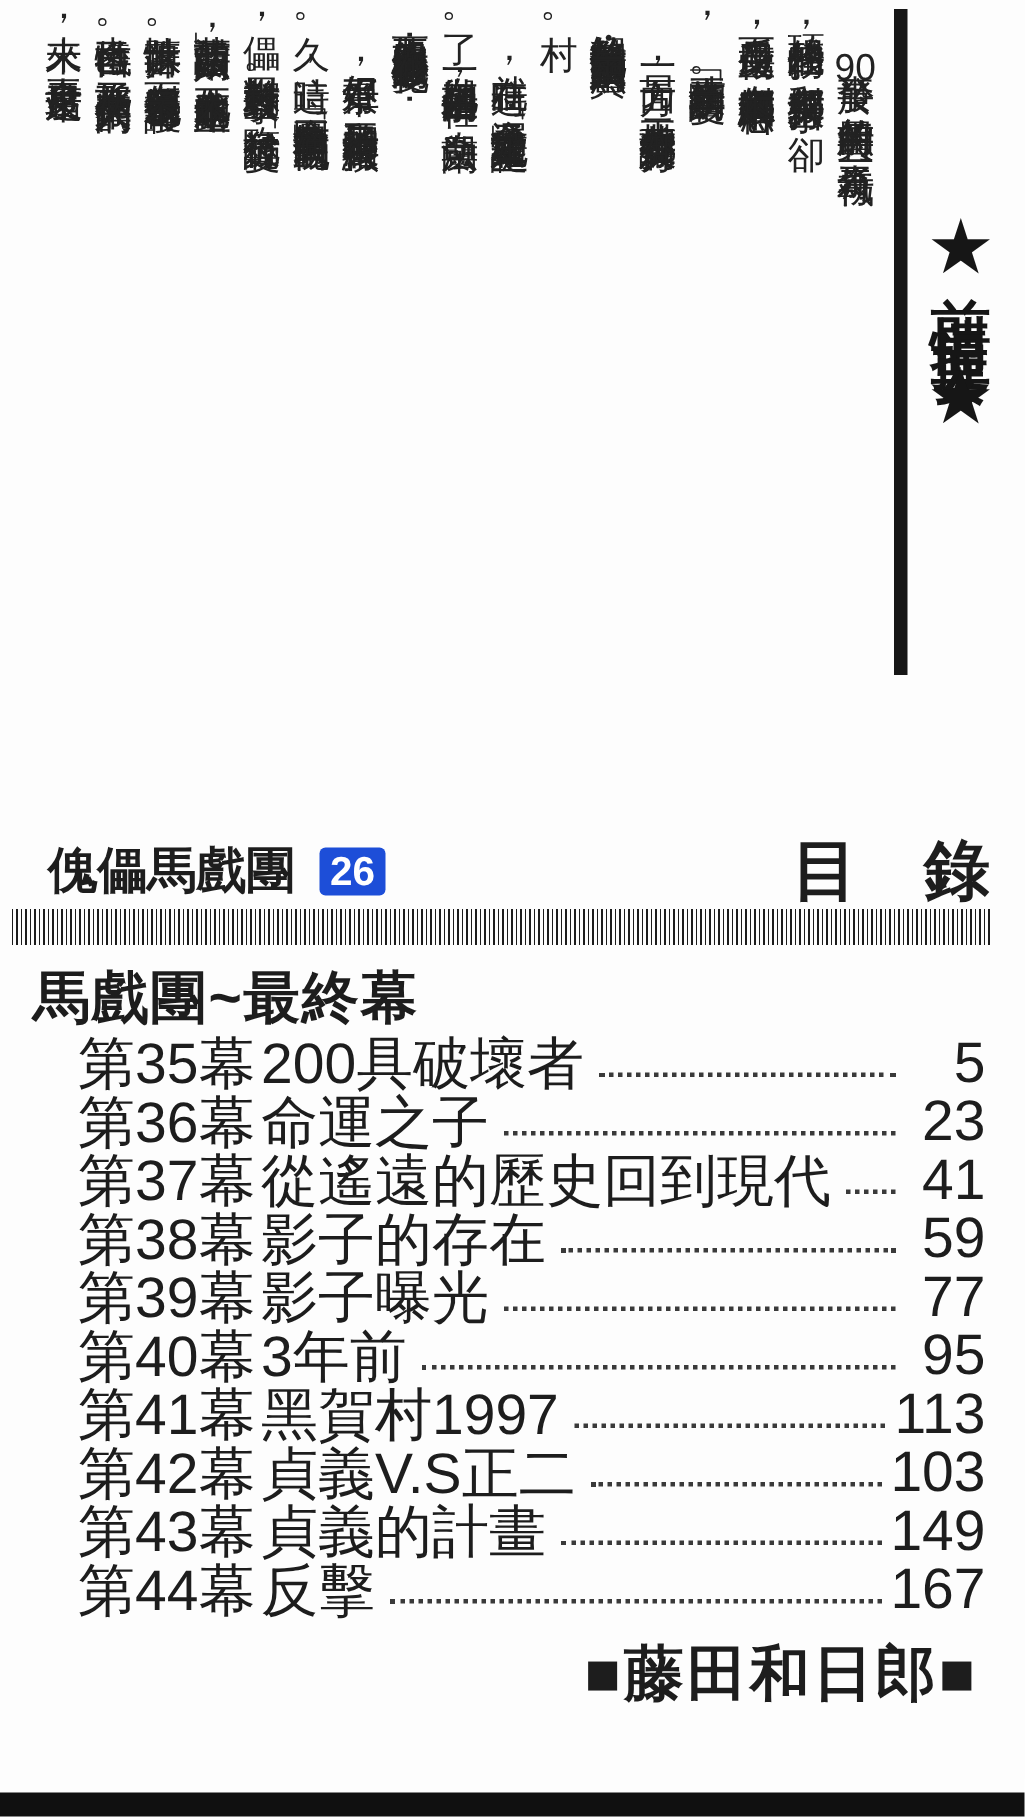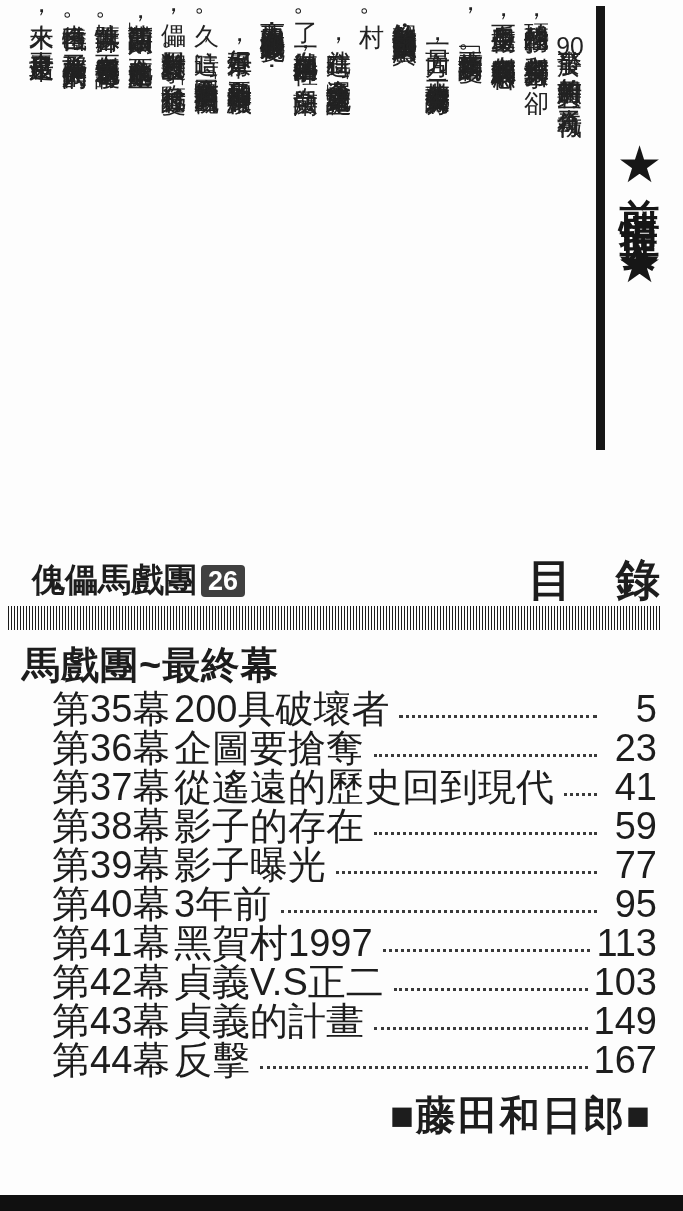--- a/index.html
+++ b/index.html
@@ -34,22 +34,22 @@
     color:#222;
   }
   .vcol{white-space:nowrap;}
   .vcol.indent{padding-top:26px;}
   .tcy{text-combine-upright:all;-webkit-text-combine:horizontal;}
 
   
   .toc-header{position:absolute;top:551px;left:32px;right:23px;display:flex;justify-content:space-between;align-items:center;}
   .series-title{display:inline-flex;align-items:center;font-size:33px;font-weight:bold;letter-spacing:0px;justify-content:flex-end;}
   .vol-box{
-    display:inline-block;margin-left:4px;
-    background:#404040;color:#ffffff;
+    display:inline-block;margin-left:16px;
+    background:#1d4ed8;color:#ffffff;
     font-size:27px;font-weight:bold;
     padding:3px 7px 2px 7px;border-radius:4px;line-height:1;
   }
   .toc-label{font-size:44px;font-weight:bold;white-space:pre;}
 
   .stripe-band{
     position:absolute;top:606px;left:8px;right:23px;height:24px;
     background:repeating-linear-gradient(90deg,#1a1a1a 0 1px,#fbfbfb 1px 3px);
   }
 
@@ -134,21 +134,21 @@
 
       <div class="toc-row">
         <span class="chap">第35幕</span>
         <span class="ttl">200具破壞者</span>
         <span class="leader"></span>
         <span class="pg">5</span>
       </div>
 
       <div class="toc-row">
         <span class="chap">第36幕</span>
-        <span class="ttl">企圖要搶奪</span>
+        <span class="ttl">命運之子</span>
         <span class="leader"></span>
         <span class="pg">23</span>
       </div>
 
       <div class="toc-row">
         <span class="chap">第37幕</span>
         <span class="ttl">從遙遠的歷史回到現代</span>
         <span class="leader"></span>
         <span class="pg">41</span>
       </div>

